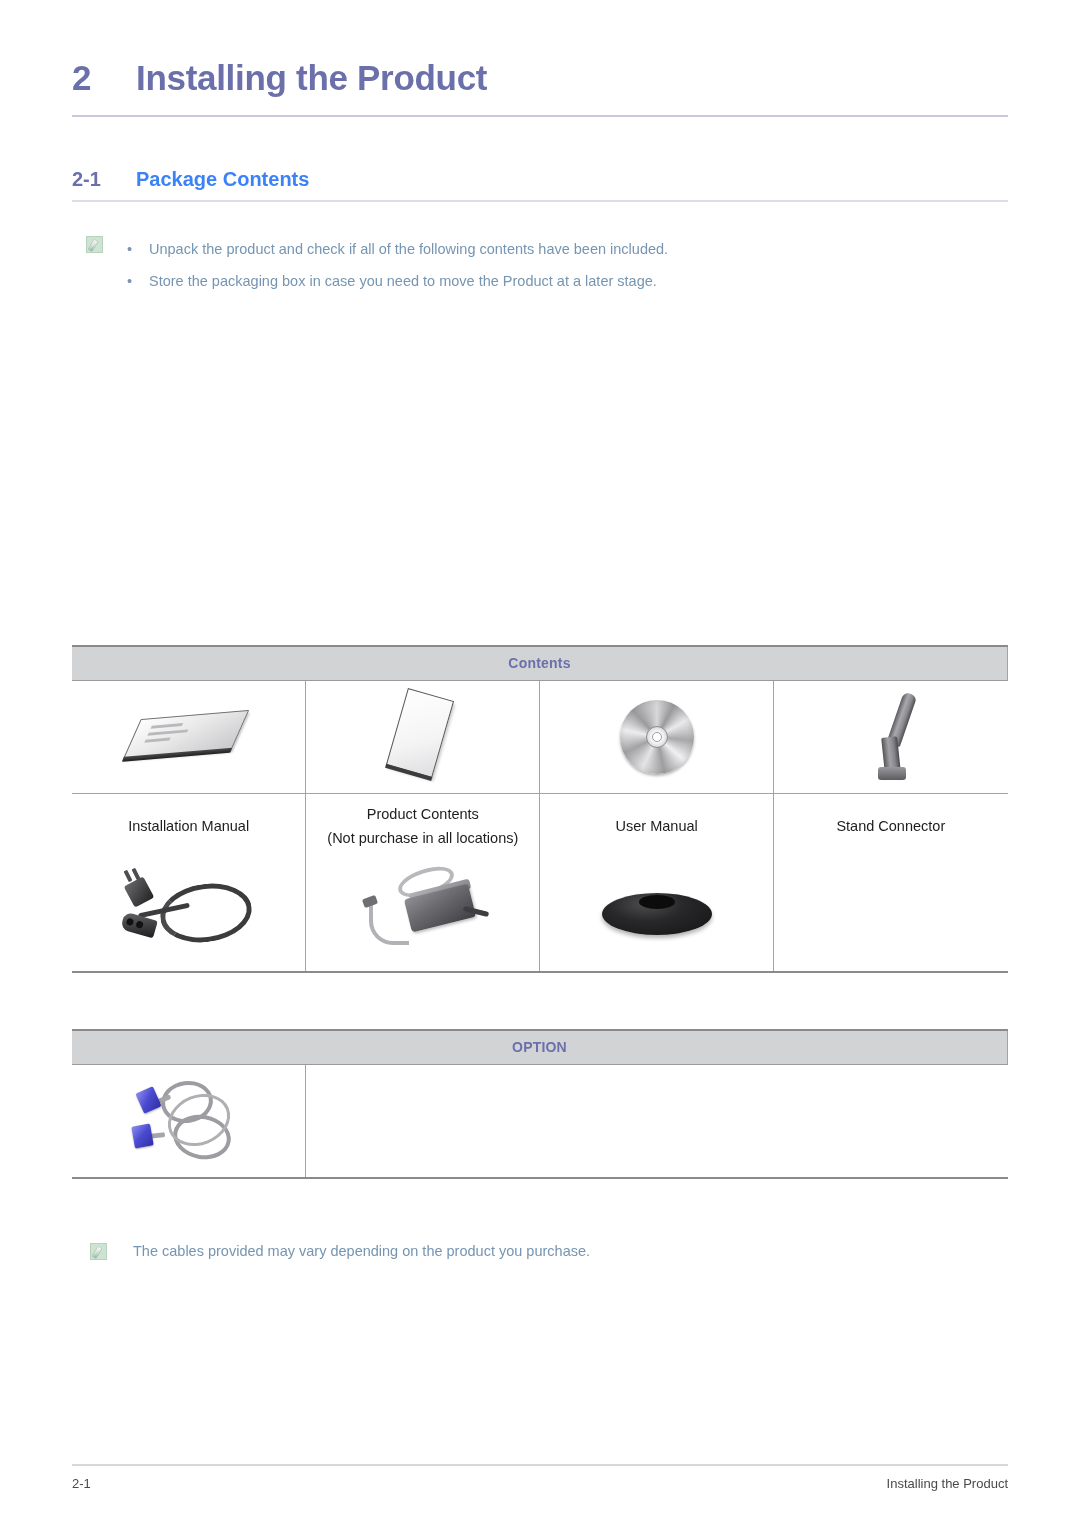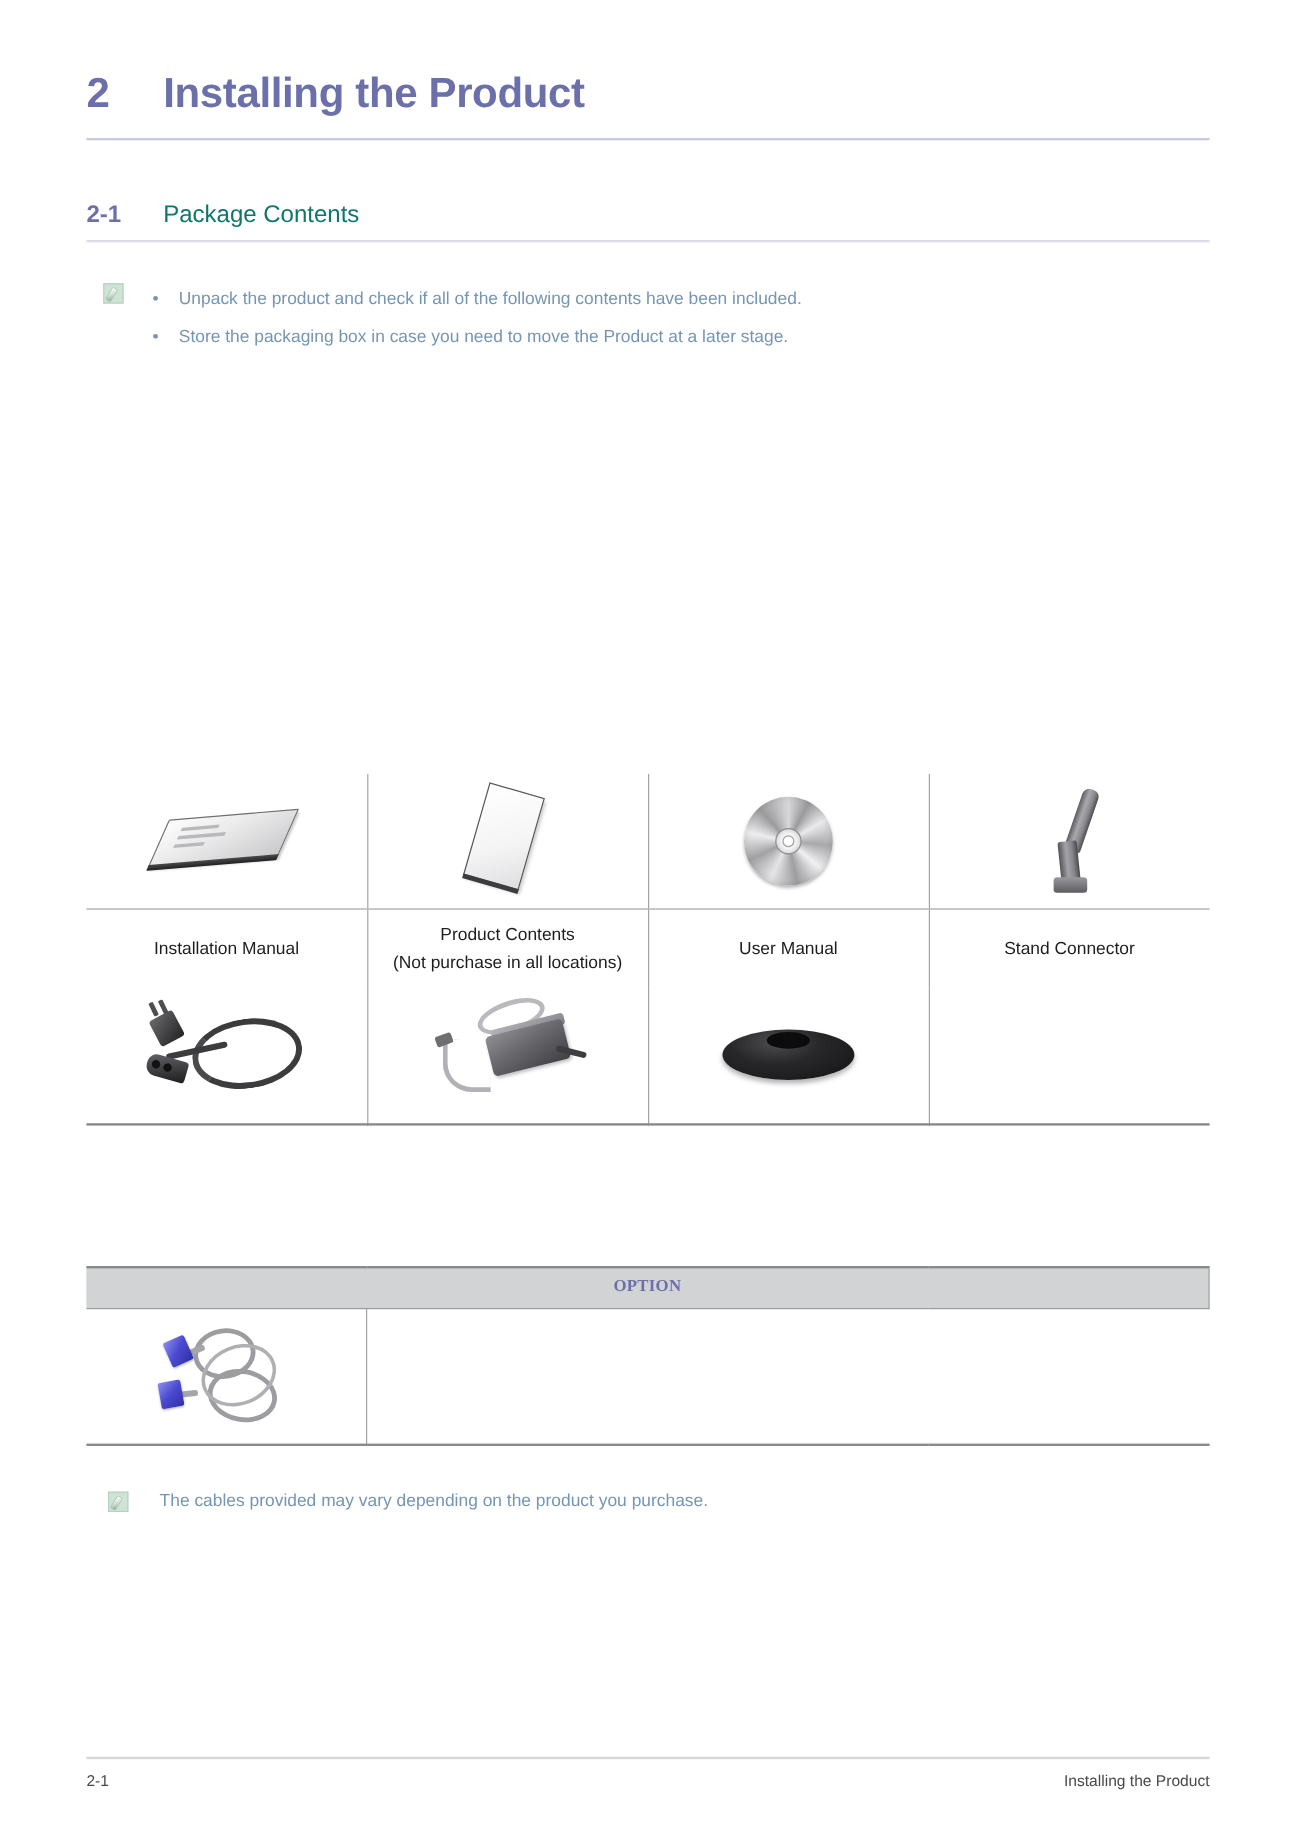--- a/index.html
+++ b/index.html
@@ -34,21 +34,21 @@
 
   
   .section {
     position:absolute; left:72px; top:168px; width:936px;
     display:flex; align-items:baseline;
   }
   .section-num {
     font-size:20px; font-weight:bold; color:#6b70ab; width:64px;
   }
   .section-title {
-    font-size:20px; font-weight:normal; color:#0f766e;
+    font-size:20px; font-weight:bold; color:#3b82f6;
   }
   .rule-thin {
     position:absolute; left:72px; top:200px; width:936px; height:2px;
     background:#dcdde9;
   }
 
   
   .note-block {
     position:absolute; left:86px; top:233px; width:900px;
   }
@@ -133,21 +133,21 @@
     margin-top:18px; font-size:14.5px; font-weight:bold; color:#1d1d1d;
   }
 
   
   .tbl {
     position:absolute; left:72px; width:936px;
     border-collapse:collapse;
     table-layout:fixed;
   }
   .tbl-contents { top:645px; }
-  .tbl-option  { top:1055px;font-family:Liberation Serif, serif; }
+  .tbl-option  { top:1029px; }
 
   .tbl .hdr {
     background:#d2d3d5;
     color:#6b70ab;
     font-weight:bold;
     font-size:14px;
     text-align:center;
     height:34px;
     border-top:2px solid #8a8a8a;
     border-bottom:1px solid #9a9a9a;
@@ -422,20 +422,23 @@
           <span class="bullet-dot">•</span>
           <span class="bullet-text">Store the packaging box in case you need to move the Product at a later stage.</span>
         </div>
       </div>
     </div>
   </div>
 
 
   <table class="tbl tbl-contents">
     <tbody>
+        <tr>
+      <td class="hdr" colspan="4">Contents</td>
+    </tr>
 
     <tr class="img-row">
       <td>
         <div class="cell-inner">
           <div class="art art-manual">
             <div class="cover"></div>
             <div class="ln l1"></div>
                 <div class="ln l2"></div>
                 <div class="ln l3"></div>
             <div class="spine"></div>

